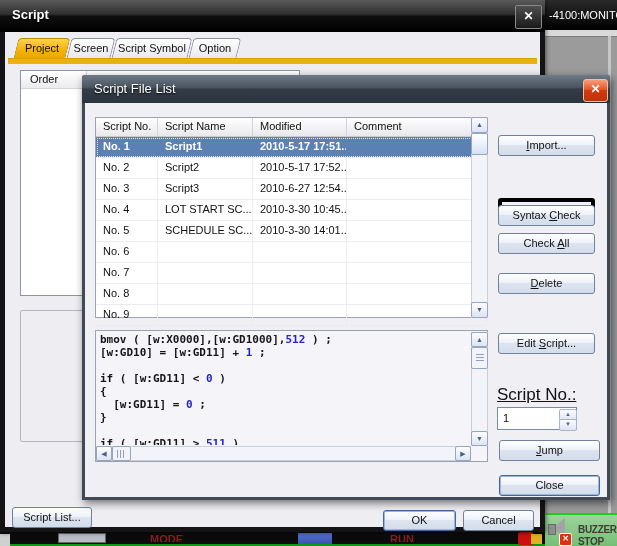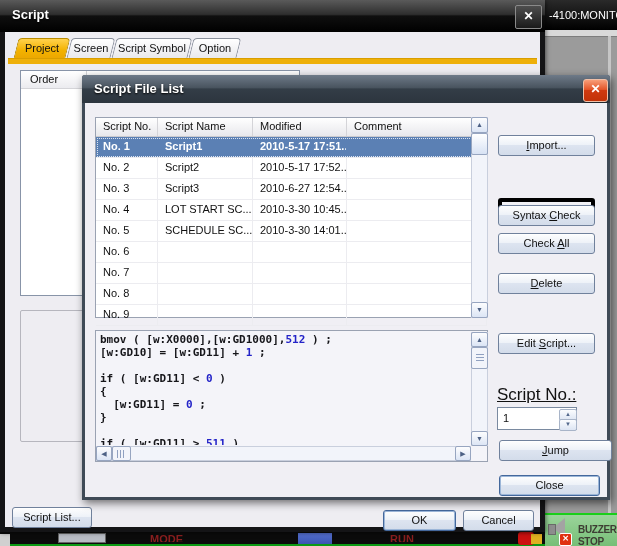--- a/index.html
+++ b/index.html
@@ -63,21 +63,21 @@
   .order-list{left:20px;top:70px;width:280px;height:226px;background:#fff;border:1px solid #8894a8;box-sizing:border-box;}
   .order-head{height:18px;border-bottom:1px solid #d4d4d8;background:linear-gradient(#fff,#ebebef);
               line-height:17px;padding-left:9px;width:66px;border-right:1px solid #d4d4d8;box-sizing:border-box;}
   .groupbox{left:20px;top:310px;width:280px;height:130px;border:1px solid #b6b6be;border-radius:2px;}
 
   
   .dlg{left:82px;top:75px;width:528px;height:425px;background:#3f4a56;border-radius:3px 3px 0 0;
        box-shadow:2px 3px 8px rgba(0,0,0,.55);}
   .dlg-titlebar{left:0;top:0;width:528px;height:28px;border-radius:3px 3px 0 0;
              background:linear-gradient(#6e7a88,#49545f 45%,#333d47 50%,#2c353e);}
-  .dlg-title-text{left:12px;top:6px;color:#fff;font-weight:bold;font-size:13px;text-shadow:0 1px 2px #000;}
+  .dlg-title-text{left:12px;top:6px;color:#fff;font-weight:normal;font-size:13px;text-shadow:0 1px 2px #000;}
   .dlg-close{left:501px;top:4px;width:23px;height:21px;border:1px solid #f0c0a8;border-radius:3px;
              background:linear-gradient(#f89d78,#e4562a 45%,#cf3a10 50%,#c23208);
              color:#fff;font-weight:bold;font-size:12px;text-align:center;line-height:19px;cursor:pointer;
              box-shadow:0 1px 2px rgba(0,0,0,.4);}
   .dlg-body{left:3px;top:28px;width:522px;height:394px;background:#f0eff4;}
 
   
   .tbl{left:13px;top:42px;width:393px;height:201px;background:#fff;border:1px solid #9aa2b2;box-sizing:border-box;}
   .tbl-header{display:flex;height:18px;background:linear-gradient(#ffffff,#e8e8ec);border-bottom:1px solid #cacace;}
   .th{box-sizing:border-box;border-right:1px solid #d4d4d8;padding-left:7px;line-height:17px;font-size:11px;color:#111;}
@@ -290,15 +290,15 @@
   <div class="btn" style="left:416px;top:198px;width:97px;"><u>D</u>elete</div>
   <div class="btn" style="left:416px;top:258px;width:97px;">Edit <u>S</u>cript...</div>
 
   <div class="lbl" style="left:415px;top:310px;">Script <u>N</u>o.:</div>
   <div class="abs spin">
     <div class="spin-val">1</div>
     <div class="spin-btn" style="top:1px;">▲</div>
     <div class="spin-btn" style="top:11px;">▼</div>
   </div>
 
-  <div class="btn" style="left:417px;top:365px;width:113px;"><u>J</u>ump</div>
+  <div class="btn" style="left:417px;top:365px;width:101px;"><u>J</u>ump</div>
   <div class="btn default" style="left:417px;top:400px;width:101px;">Close</div>
 </div>
 
 </body></html>

